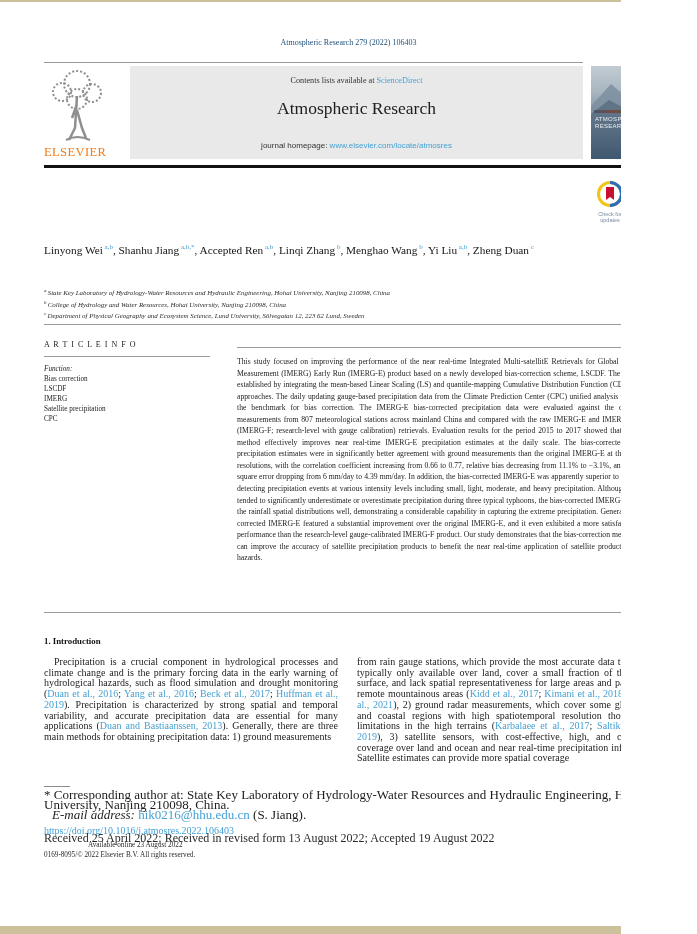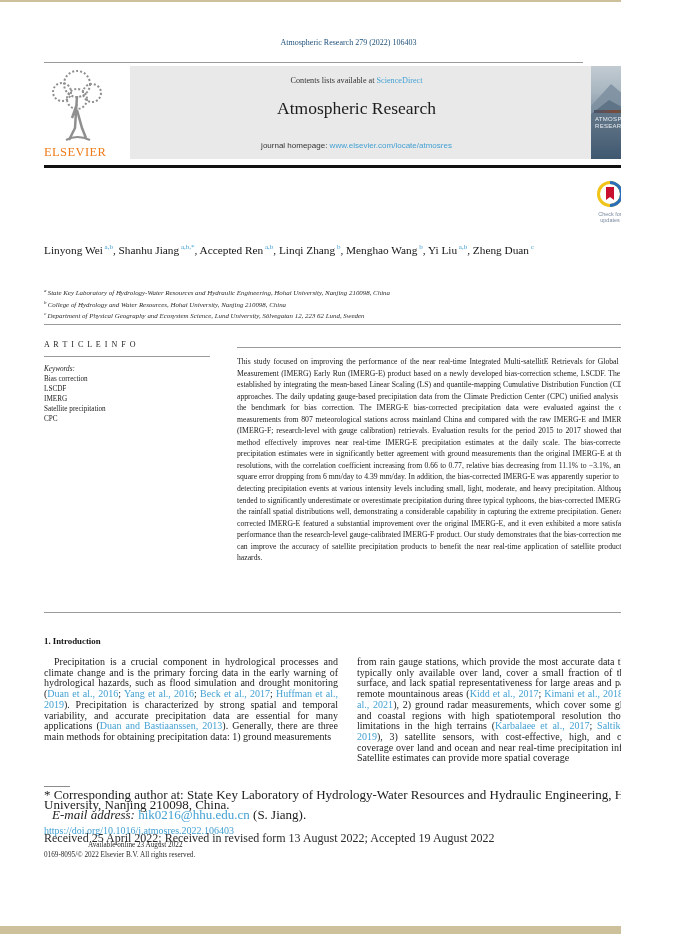--- a/index.html
+++ b/index.html
@@ -8,21 +8,21 @@
   .edge{position:absolute;left:0;width:697px;background:#cdc19c;}
   .edge.top{top:0;height:2px;}
   .edge.bottom{top:926px;height:8px;}
   .jref{position:absolute;top:38px;left:0;width:697px;text-align:center;
         font-size:8px;color:#20527c;}
   .hair{position:absolute;height:1px;background:#9a9a9a;}
   .rule-thick{position:absolute;top:165px;left:44px;width:617px;height:3px;background:#111;}
   
   .logo{position:absolute;left:44px;top:66px;width:70px;height:94px;}
   .logo .els{position:absolute;left:0;bottom:0;font-size:12.5px;color:#ee7b18;letter-spacing:.4px;}
-  .graybox{position:absolute;left:130px;top:66px;width:453px;height:93px;background:#e9e9e9;padding-left:23px;}
+  .graybox{position:absolute;left:130px;top:66px;width:453px;height:93px;background:#e9e9e9;}
   .contents{position:absolute;top:10px;left:0;width:453px;text-align:center;font-size:8.2px;color:#333;}
   .jtitle{position:absolute;top:32px;left:0;width:453px;text-align:center;font-size:17.5px;color:#1d1d1d;}
   .homepage{position:absolute;bottom:9px;left:0;width:453px;text-align:center;
             font-size:8px;font-family:"Liberation Sans", sans-serif;color:#333;}
   .lnk{color:#44a1d3;}
   .cover{position:absolute;left:591px;top:66px;width:74px;height:93px;overflow:hidden;
          background:linear-gradient(180deg,#c2cbd2 0%,#a8b6c0 28%,#8d9dab 44%,#70818f 52%,#5d7183 62%,#3f5870 100%);}
   .cover svg{position:absolute;left:0;top:0;}
   .cover .ct{position:absolute;left:4px;top:50px;font-size:6px;line-height:6.5px;color:#e8edf2;
              font-family:"Liberation Sans", sans-serif;letter-spacing:.3px;}
@@ -117,21 +117,21 @@
       <div><sup>a </sup><span>State Key Laboratory of Hydrology-Water Resources and Hydraulic Engineering, Hohai University, Nanjing 210098, China</span></div>
       <div><sup>b </sup><span>College of Hydrology and Water Resources, Hohai University, Nanjing 210098, China</span></div>
       <div><sup>c </sup><span>Department of Physical Geography and Ecosystem Science, Lund University, Sölvegatan 12, 223 62 Lund, Sweden</span></div>
     </div>
 
   <div class="hair" style="top:324px;left:44px;width:617px;"></div>
 
   <div class="colinfo">
     <div class="secHead">A R T I C L E  I N F O</div>
     <div class="subrule"></div>
-    <div class="kwlabel">Keywords:</div>
+    <div class="kwlabel">Function:</div>
     <div>
         <div class="kw">Bias correction</div>
         <div class="kw">LSCDF</div>
         <div class="kw">IMERG</div>
         <div class="kw">Satellite precipitation</div>
         <div class="kw">CPC</div>
       </div>
   </div>
 
   <div class="colabs">

